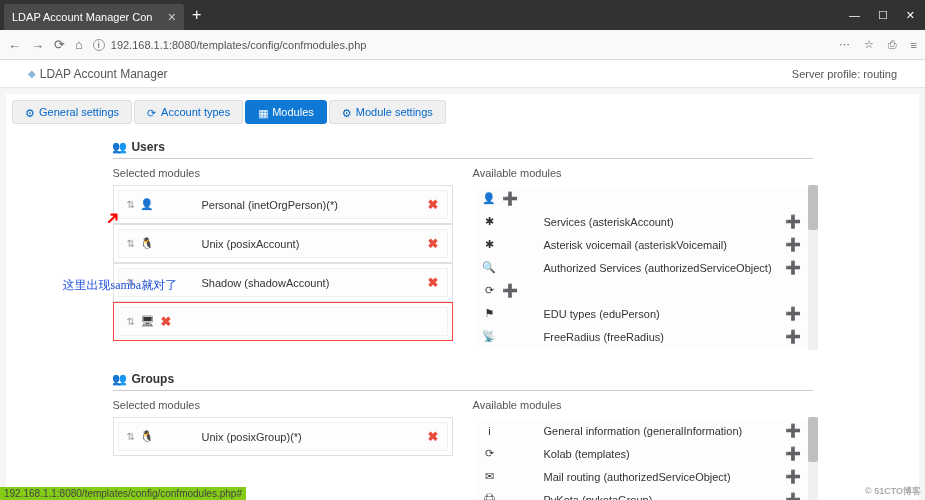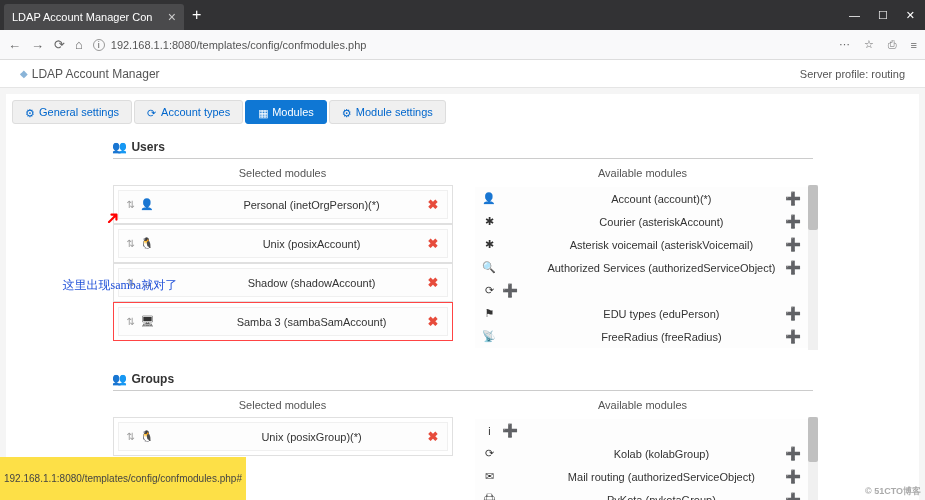--- a/index.html
+++ b/index.html
@@ -13,57 +13,57 @@
 .window-controls { margin-left: auto; display: flex; gap: 18px; padding-right: 6px; }
 .window-controls span { color: #fff; font-size: 11px; }
 
 .browser-toolbar { background: #f9f9fa; height: 30px; display: flex; align-items: center; padding: 0 8px; gap: 10px; border-bottom: 1px solid #ddd; }
 .nav-icons { display: flex; gap: 10px; color: #666; font-size: 13px; }
 .url-bar { flex: 1; display: flex; align-items: center; gap: 6px; color: #555; font-size: 11px; }
 .url-bar .info { border: 1px solid #999; border-radius: 50%; width: 12px; height: 12px; display: inline-flex; align-items: center; justify-content: center; font-size: 9px; }
 .toolbar-right { display: flex; gap: 14px; color: #666; align-items: center; }
 
 
-.lam-header { background: #fff; height: 28px; display: flex; align-items: center; padding: 0 20px; border-bottom: 1px solid #e5e5e5; }
+.lam-header { background: #fff; height: 28px; display: flex; align-items: center; padding: 0 28px; border-bottom: 1px solid #e5e5e5; }
 .lam-logo { color: #555; font-size: 12px; display: flex; align-items: center; gap: 4px; }
 .lam-logo::before { content: "◆"; color: #8ab4d8; font-size: 10px; }
 .server-profile { margin-left: auto; color: #555; font-size: 11px; }
 
 .content-area { background: #fff; margin: 6px; padding: 6px; height: 434px; overflow-y: auto; }
 
 .tabs-bar { display: flex; gap: 2px; margin-bottom: 12px; }
 .conf-tab { background: #f0f0f0; border: 1px solid #ddd; padding: 5px 12px; color: #0066cc; font-size: 11px; display: flex; align-items: center; gap: 4px; border-radius: 3px; cursor: pointer; }
 .conf-tab.active { background: #0f77d4; color: #fff; border-color: #0f77d4; }
 .tab-icon { width: 10px; height: 10px; display: inline-block; }
 
 .section { margin: 0 auto; width: 700px; }
 .section-header { font-weight: bold; color: #333; font-size: 12px; border-bottom: 1px solid #ccc; padding: 4px 0; margin-bottom: 8px; display: flex; align-items: center; gap: 4px; }
 
-.columns { display: flex; gap: 20px; position: relative; text-align: center; }
+.columns { display: flex; gap: 20px; position: relative; }
 .col { flex: 1; }
 .col-label { color: #555; font-size: 11px; margin-bottom: 6px; }
 
 .module-box { border: 1px solid #e0e0e0; padding: 2px; }
 .module-box.highlighted { border: 1px solid #ff4444; }
 .module-row { display: flex; align-items: center; padding: 6px 8px; font-size: 11px; color: #333; gap: 6px; border: 1px solid #f0f0f0; margin: 2px; background: #fdfdfd; }
 .module-row .drag { color: #999; font-size: 10px; cursor: move; width: 8px; }
 .module-row .mod-icon { width: 14px; height: 14px; display: inline-flex; align-items: center; justify-content: center; font-size: 11px; }
 .module-row .mod-label { flex: 1; margin-left: 41px; }
 .module-row .remove { color: #e74c3c; font-size: 13px; font-weight: bold; cursor: pointer; }
 .module-row .add { color: #27ae60; font-size: 13px; font-weight: bold; cursor: pointer; }
 
 .avail-box { position: relative; border-right: 1px solid #e0e0e0; padding: 2px; }
 .scrollbar-v { position: absolute; right: -6px; top: 0; width: 10px; height: 100%; background: #f0f0f0; }
 .scroll-thumb { background: #c0c0c0; width: 100%; height: 45px; border-radius: 2px; }
 
 .arrow-annotation { position: absolute; left: -30px; top: 70px; pointer-events: none; }
 .arrow-head::after{ content: "➜"; color: #ff0000; font-size: 18px; position: absolute; top: -30px; left: 22px; transform: rotate(-45deg);}
 .annotation-text { color: #1d4ed8; font-size: 12px; position: absolute; left: -50px; top: 110px; white-space: nowrap; font-family: SimSun, serif; }
 
-.status-bar { position: fixed; bottom: 0; left: 0; font-size: 10px; color: #444; background: #fde047; padding: 16px 4px; }
+.status-bar { position: fixed; bottom: 0; left: 0; font-size: 10px; color: #444; background: #84cc16; padding: 1px 4px; }
 .watermark { position: fixed; bottom: 2px; right: 4px; color: #aaa; font-size: 9px; font-weight: bold; }
 </style>
 </head>
 <body>
 
 <div class="browser-chrome">
   <div class="tab">
     <span>LDAP Account Manager Con</span>
     <span class="close">×</span>
   </div>
@@ -153,42 +153,40 @@
           <span class="drag">⇅</span>
           <span class="mod-icon">→</span>
           <span class="mod-label">Shadow (shadowAccount)</span>
           <span class="remove">✖</span>
         </div>
       </div>
             <div class="module-box highlighted">
         <div class="module-row">
           <span class="drag">⇅</span>
           <span class="mod-icon">🖥</span>
-          <span class="mod-label">Samba 3 (sambaSamAccount)</span>
           <span class="remove">✖</span>
         </div>
       </div>
           </div>
         <div class="arrow-annotation">
           <div class="arrow-head"></div>
         </div>
         <div class="annotation-text">这里出现samba就对了</div>
       </div>
       <div class="col">
         <div class="col-label">Available modules</div>
         <div class="avail-box">
           <div id="users-available">
               <div class="module-row" style="border:none;margin:0;padding:4px 8px">
         <span class="mod-icon">👤</span>
-        <span class="mod-label">Account (account)(*)</span>
         <span class="add">➕</span>
       </div>
               <div class="module-row" style="border:none;margin:0;padding:4px 8px">
         <span class="mod-icon">✱</span>
-        <span class="mod-label">Courier (asteriskAccount)</span>
+        <span class="mod-label">Services (asteriskAccount)</span>
         <span class="add">➕</span>
       </div>
               <div class="module-row" style="border:none;margin:0;padding:4px 8px">
         <span class="mod-icon">✱</span>
         <span class="mod-label">Asterisk voicemail (asteriskVoicemail)</span>
         <span class="add">➕</span>
       </div>
               <div class="module-row" style="border:none;margin:0;padding:4px 8px">
         <span class="mod-icon">🔍</span>
         <span class="mod-label">Authorized Services (authorizedServiceObject)</span>
@@ -235,25 +233,26 @@
         </div>
       </div>
           </div>
       </div>
       <div class="col">
         <div class="col-label">Available modules</div>
         <div class="avail-box">
           <div id="groups-available">
               <div class="module-row" style="border:none;margin:0;padding:4px 8px">
         <span class="mod-icon">ℹ</span>
+        <span class="mod-label">General information (generalInformation)</span>
         <span class="add">➕</span>
       </div>
               <div class="module-row" style="border:none;margin:0;padding:4px 8px">
         <span class="mod-icon">⟳</span>
-        <span class="mod-label">Kolab (kolabGroup)</span>
+        <span class="mod-label">Kolab (templates)</span>
         <span class="add">➕</span>
       </div>
               <div class="module-row" style="border:none;margin:0;padding:4px 8px">
         <span class="mod-icon">✉</span>
         <span class="mod-label">Mail routing (authorizedServiceObject)</span>
         <span class="add">➕</span>
       </div>
               <div class="module-row" style="border:none;margin:0;padding:4px 8px">
         <span class="mod-icon">🖨</span>
         <span class="mod-label">PyKota (pykotaGroup)</span>

